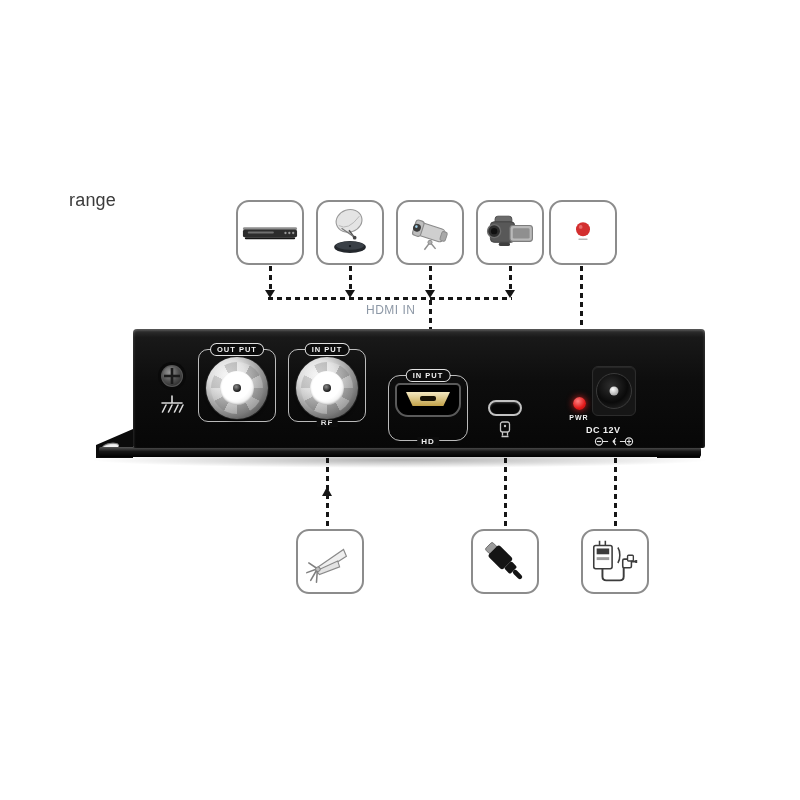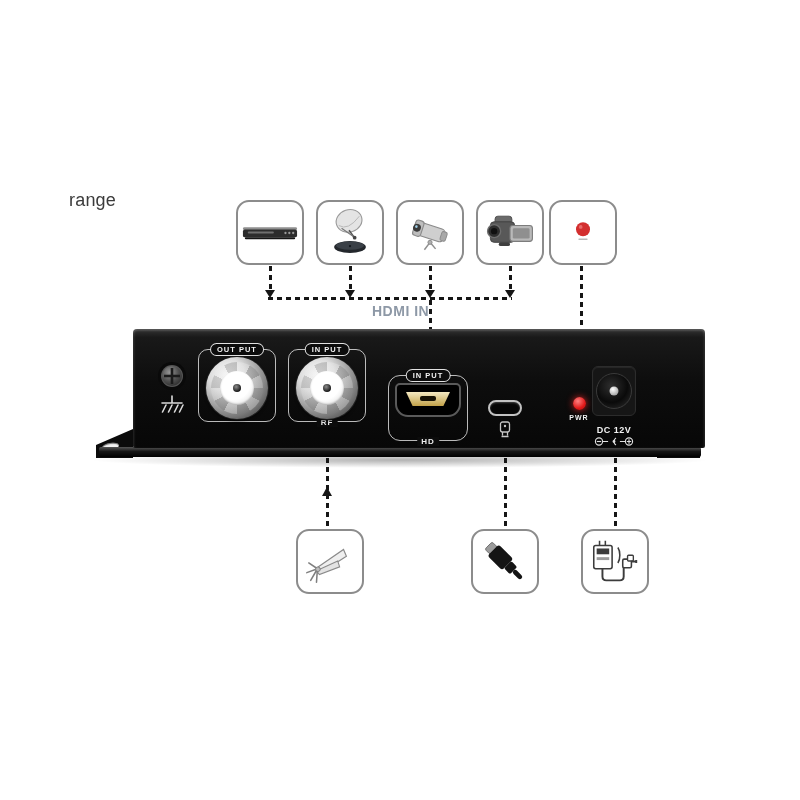--- a/index.html
+++ b/index.html
@@ -17,21 +17,21 @@
     position:absolute;width:68px;height:65px;background:#fff;
     border:2.5px solid #8c8c8c;border-radius:13px;
     display:flex;align-items:center;justify-content:center;box-sizing:border-box;
   }
 
   
   .vdash{position:absolute;width:3px;background:repeating-linear-gradient(to bottom,#161616 0 5px,transparent 5px 9px);}
   .hdash{position:absolute;height:3px;background:repeating-linear-gradient(to right,#161616 0 5px,transparent 5px 9px);}
   .arrow-down{position:absolute;width:0;height:0;border-left:5px solid transparent;border-right:5px solid transparent;border-top:8px solid #161616;}
   .arrow-up{position:absolute;width:0;height:0;border-left:5px solid transparent;border-right:5px solid transparent;border-bottom:9px solid #161616;}
-  #hdmi-in-label{left:366px;top:303px;font-size:14px;font-weight:bold;color:#8d98a6;letter-spacing:.5px;margin-left:6px;}
+  #hdmi-in-label{left:366px;top:303px;font-size:12px;font-weight:normal;color:#8d98a6;letter-spacing:.5px;}
 
   
   #device-shadow{left:88px;top:452px;width:624px;height:16px;
     background:radial-gradient(ellipse at center,rgba(0,0,0,.30),rgba(0,0,0,0) 70%);}
   #device-panel{
     left:133px;top:329px;width:572px;height:119px;border-radius:4px 4px 2px 2px;
     background:linear-gradient(180deg,#333 0%,#191919 7%,#0d0d0d 45%,#070707 100%);
     box-shadow:inset 0 2px 2px rgba(255,255,255,.16),inset 2px 0 2px rgba(255,255,255,.06),inset -2px 0 2px rgba(255,255,255,.06);
   }
   #device-base{
@@ -89,21 +89,21 @@
   #pwr-label{left:432px;top:85px;width:28px;text-align:center;font-size:7px;font-weight:bold;color:#f0f0f0;letter-spacing:1px;}
 
   
   #dc-jack{left:459px;top:37px;width:44px;height:50px;border-radius:6px;background:#161616;
     border:1px solid #2c2c2c;box-shadow:inset 0 1px 1px rgba(255,255,255,.08);box-sizing:border-box;}
   #dc-barrel{position:absolute;left:3px;top:6px;width:36px;height:36px;border-radius:50%;
     background:radial-gradient(circle at 42% 36%,#2e2e2e,#0a0a0a 55%,#1f1f1f 80%,#000);
     border:1px solid #3a3a3a;box-sizing:border-box;}
   #dc-pin{position:absolute;left:50%;top:50%;transform:translate(-50%,-50%);width:9px;height:9px;border-radius:50%;
     background:radial-gradient(circle at 38% 32%,#fff,#b9b9b9 60%,#808080);}
-  #dc-label{left:453px;top:96px;width:56px;text-align:center;font-size:9px;font-weight:bold;color:#f2f2f2;letter-spacing:.5px;}
+  #dc-label{left:453px;top:96px;width:56px;font-size:9px;font-weight:bold;color:#f2f2f2;letter-spacing:.5px;}
 
   .panel-text{position:absolute;color:#f0f0f0;}
 
   svg{display:block;}
 </style>
 </head>
 <body>
 
 <div class="abs" id="range-label">range</div>
 

